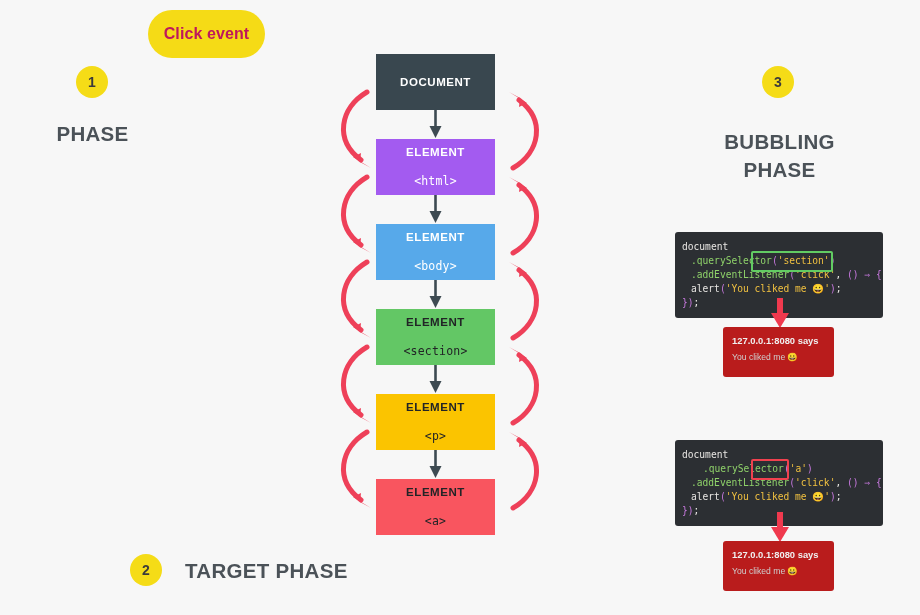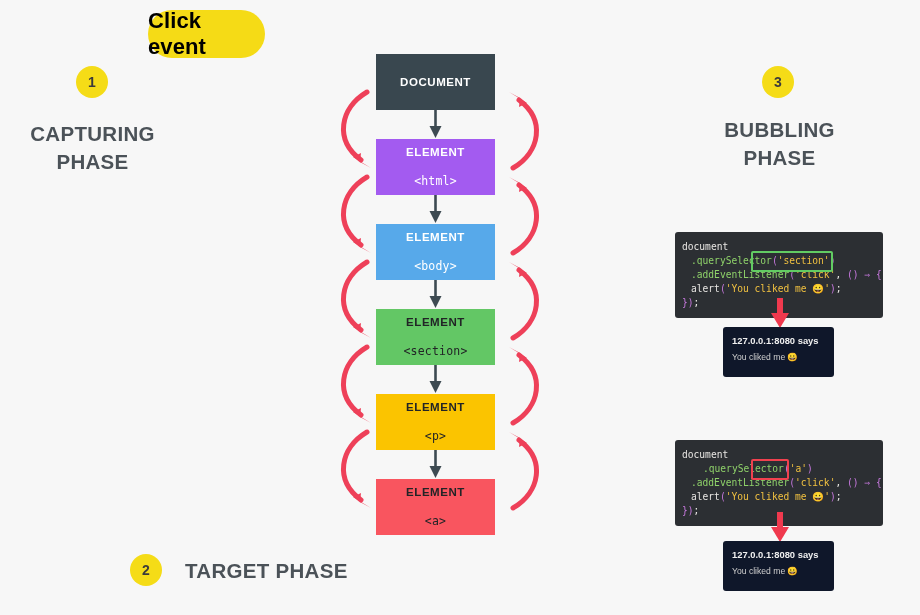--- a/index.html
+++ b/index.html
@@ -11,38 +11,38 @@
   }
   .abs { position:absolute; }
 
   
   #click-pill{
     left:148px; top:10px; width:117px; height:48px;
     background:#f5db16; border-radius:24px;
     display:flex; align-items:center; justify-content:center;
   }
   #click-pill span{
-    font-size:22px; font-weight:bold; color:#000000; letter-spacing:.1px;
+    font-size:16px; font-weight:bold; color:#be185d; letter-spacing:.1px;
   }
 
   
   .badge{
     width:32px; height:32px; border-radius:50%;
     background:#f5dc17; display:flex; align-items:center; justify-content:center;
     font-size:14px; font-weight:bold; color:#3b3b3b;
   }
   .phase-title{
     font-size:20.5px; font-weight:bold; color:#4b5258;
     text-align:center; line-height:28px; letter-spacing:.3px;
   }
 
   #cap-badge{ left:76px; top:66px; }
   #cap-title{ left:0px; top:120px; width:185px; }
   #bub-badge{ left:762px; top:66px; }
-  #bub-title{ left:687px; top:116px; width:185px; }
+  #bub-title{ left:687px; top:128px; width:185px; }
   #tgt-badge{ left:130px; top:554px; }
   #tgt-title{ left:185px; top:557px; width:auto; text-align:right; font-size:20.5px;}
 
   
   .node{
     left:376px; width:119px; height:56px;
     display:flex; flex-direction:column; align-items:center; justify-content:center;
     box-sizing:border-box;
   }
   .node .n-title{
@@ -82,41 +82,40 @@
   .hl-green{
     position:absolute; border:2.5px solid #62cc63; border-radius:2px;
   }
   .hl-red{
     position:absolute; border:2.5px solid #f1414f; border-radius:2px;
   }
 
   
   .dialog{
     left:723px; width:111px; height:50px;
-    background:#0f172a; border-radius:3px;
+    background:#b91c1c; border-radius:3px;
     box-sizing:border-box; padding:8px 9px;
   }
   .dlg-title{ color:#f0f0f0; font-size:9.4px; font-weight:bold; }
   .dlg-body { color:#cfcfcf; font-size:8.6px; margin-top:6px; }
 
   
   .downarrow{ left:770px; width:20px; height:32px; }
 </style>
 </head>
 <body>
 
 <div class="abs" id="click-pill">
   <span>Click event</span>
 </div>
 
 <div class="abs badge" id="cap-badge">
   <span>1</span>
 </div>
 <div class="abs phase-title" id="cap-title">
-  <div>CAPTURING</div>
   <div>PHASE</div>
 </div>
 
 <div class="abs badge" id="bub-badge">
   <span>3</span>
 </div>
 <div class="abs phase-title" id="bub-title">
   <div>BUBBLING</div>
   <div>PHASE</div>
 </div>

